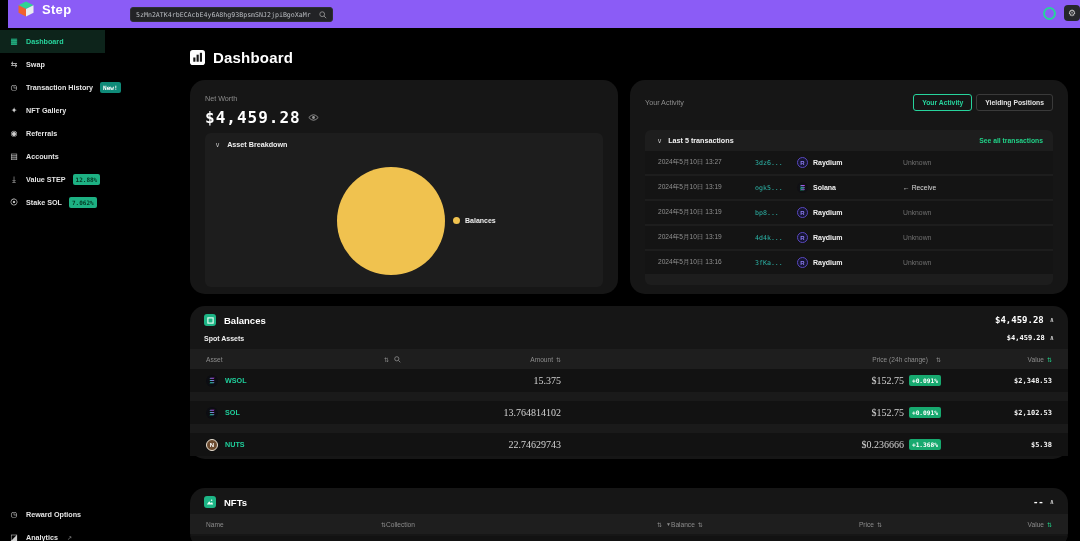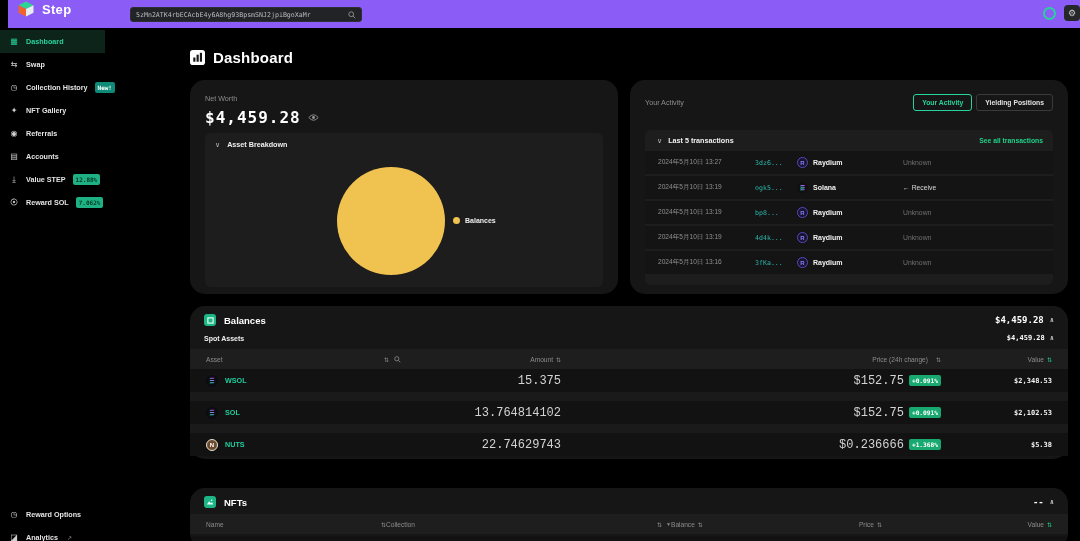--- a/index.html
+++ b/index.html
@@ -4,21 +4,21 @@
 <style>
   * { margin:0; padding:0; box-sizing:border-box; }
   html,body { width:1080px; height:541px; overflow:hidden; }
   body { background:#000; font-family:"Liberation Sans",sans-serif; color:#e8e8e8; position:relative; }
   .mono { font-family:"DejaVu Sans Mono",monospace; }
 
   
   .topbar { position:absolute; left:8px; top:0; width:1080px; height:28px; background:#8b5cf6; display:flex; align-items:flex-start; }
   .brand { display:flex; align-items:center; gap:7px; padding-left:9px; }
   .brand-name { font-size:13px; font-weight:bold; color:#fff; letter-spacing:.3px; }
-  .searchbar { position:absolute; left:122px; top:7px; width:232px; height:15px; background:#222326; border:1px solid #2e2f33; border-radius:3px; display:flex; align-items:center; padding:0 5px; }
+  .searchbar { position:absolute; left:122px; top:7px; width:203px; height:15px; background:#222326; border:1px solid #2e2f33; border-radius:3px; display:flex; align-items:center; padding:0 5px; }
   .searchbar input { flex:1; background:transparent; border:none; outline:none; color:#b9bcc0; font-size:6.6px; font-family:"DejaVu Sans Mono",monospace; }
   .topbar-right { position:absolute; right:8px; top:5px; display:flex; align-items:center; gap:8px; }
   .ring { width:13px; height:13px; border:2px solid #27d39c; border-radius:50%; }
   .gearbtn { width:16px; height:16px; background:#26272b; border-radius:4px; color:#c9c9c9; font-size:9px; display:flex; align-items:center; justify-content:center; cursor:pointer; }
 
   
   .sidebar { position:absolute; left:0; top:30px; width:105px; }
   .side-item { height:23px; display:flex; align-items:center; gap:7px; padding:0 9px; cursor:pointer; }
   .side-item .si-icon { width:10px; font-size:8px; color:#cfcfcf; text-align:center; flex:0 0 auto; }
   .side-item .si-label { font-size:7.2px; font-weight:bold; color:#e3e3e3; white-space:nowrap; }
@@ -88,21 +88,21 @@
   .cell-amount { width:160px; text-align:right; }
   .cell-price { width:380px; text-align:right; display:flex; justify-content:flex-end; align-items:center; gap:5px; }
   .cell-value { width:111px; text-align:right; }
   .rows { display:flex; flex-direction:column; gap:9px; background:#1a1a1a; }
   .trow { display:flex; align-items:center; height:23px; background:#121212; padding:0 16px; cursor:pointer; }
   .asset-ico { width:12px; height:12px; border-radius:50%; margin-right:7px; display:flex; align-items:center; justify-content:center; font-size:6px; font-weight:bold; flex:0 0 auto; }
   .asset-ico.sol { background:#0c0d12; }
   .asset-ico.nuts { background:#6b4a2f; color:#fff; border:1px solid #e8e0d2; }
   .asset-ico.chex { background:#7a5a38; color:#3a2713; border:1px solid #4a3015; }
   .asset-name { font-size:7.2px; font-weight:bold; color:#1fce9b; }
-  .num { font-size:12px; color:#d3d3d3; font-family:Liberation Mono, monospace; }
+  .num { font-size:10px; color:#d3d3d3; font-family:Liberation Serif, serif; }
   .val { font-size:7px; color:#f2f2f2; font-weight:bold; font-family:"DejaVu Sans Mono",monospace; }
   .chg-badge { font-size:6.2px; font-weight:bold; padding:2px 3px; border-radius:2px; font-family:"DejaVu Sans Mono",monospace; color:#fff; }
   .chg-badge.up { background:#17a96f; }
   .chg-badge.down { background:#e5484d; }
 
   
   .nfts { left:190px; top:488px; width:878px; height:60px; overflow:hidden; }
   .nft-thead-name { width:180px; display:flex; align-items:center; }
   .nft-thead-coll { width:285px; display:flex; align-items:center; }
   .nft-thead-bal { width:110px; display:flex; align-items:center; }
@@ -146,21 +146,21 @@
   <div class="side-item active">
     <span class="si-icon">▦</span>
     <span class="si-label">Dashboard</span>
   </div>
   <div class="side-item">
     <span class="si-icon">⇆</span>
     <span class="si-label">Swap</span>
   </div>
   <div class="side-item">
     <span class="si-icon">◷</span>
-    <span class="si-label">Collection History</span>
+    <span class="si-label">Transaction History</span>
     <span class="side-badge new">New!</span>
   </div>
   <div class="side-item">
     <span class="si-icon">✦</span>
     <span class="si-label">NFT Gallery</span>
   </div>
   <div class="side-item">
     <span class="si-icon">◉</span>
     <span class="si-label">Referrals</span>
   </div>
@@ -168,21 +168,21 @@
     <span class="si-icon">▤</span>
     <span class="si-label">Accounts</span>
   </div>
   <div class="side-item">
     <span class="si-icon">⤓</span>
     <span class="si-label">Value STEP</span>
     <span class="side-badge apy">12.88%</span>
   </div>
   <div class="side-item">
     <span class="si-icon">⦿</span>
-    <span class="si-label">Reward SOL</span>
+    <span class="si-label">Stake SOL</span>
     <span class="side-badge apy">7.062%</span>
   </div>
 </div>
 
 <div class="sidebar-footer">
   <div class="side-item">
     <span class="si-icon">◷</span>
     <span class="si-label">Reward Options</span>
   </div>
   <div class="side-item">

